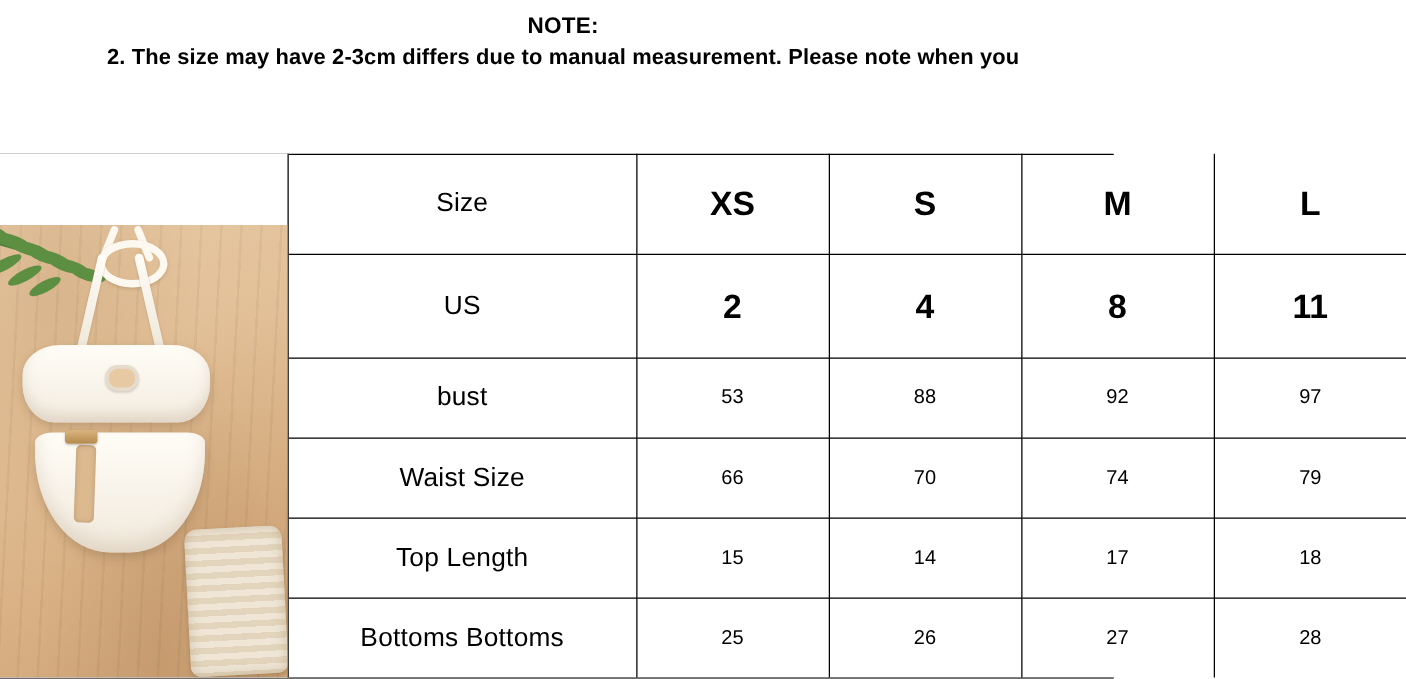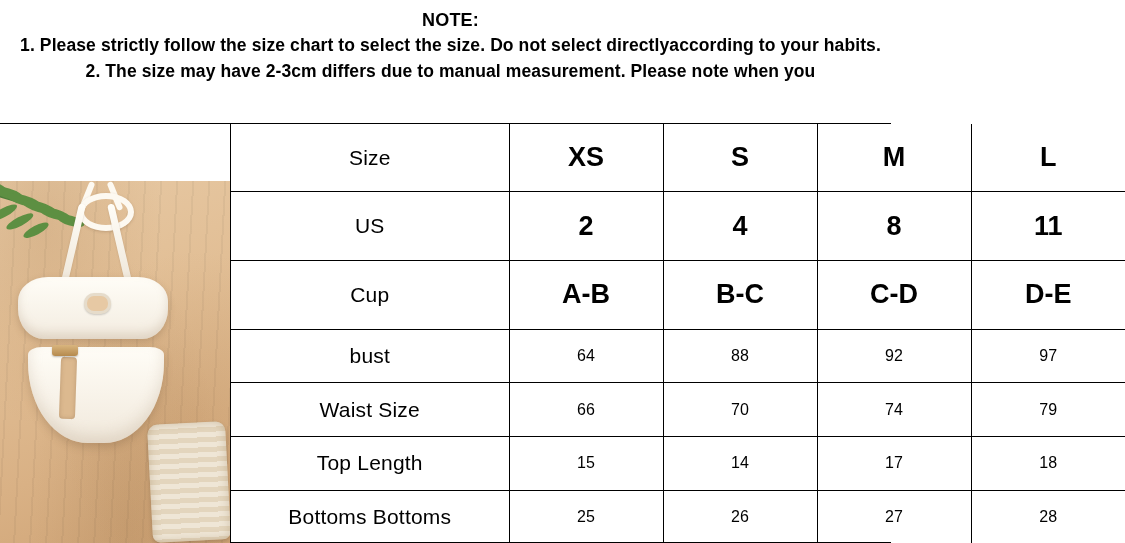--- a/index.html
+++ b/index.html
@@ -47,20 +47,21 @@
   .chart-wrap {
     position: absolute;
     left: 0;
     top: 123px;
     width: 891px;
     height: 420px;
     display: flex;
     border-top: 1px solid #000;
     border-bottom: 1px solid #000;
     box-sizing: border-box;
+    align-items: flex-end;
   }
 
   
   .img-cell {
     width: 231px;
     height: 419px;
     position: relative;
     overflow: hidden;
     border-right: 1px solid #000;
     box-sizing: border-box;
@@ -234,21 +235,20 @@
     font-weight: 400;
   }
 </style>
 </head>
 <body>
 
 <div class="page">
 
   <div class="note">
     <div class="note-title">NOTE:</div>
-    <div class="note-line">1. Please strictly follow the size chart to select the size. Do not select directlyaccording to your habits.</div>
     <div class="note-line">2. The size may have 2-3cm differs due to manual measurement. Please note when you</div>
   </div>
 
   <div class="chart-wrap">
 
     <div class="img-cell">
       <div class="photo">
         <svg class="leaf" viewBox="0 0 110 90">
           <g stroke="#4e7d3a" stroke-width="2.5" fill="none">
             <path d="M2 4 C 30 18, 60 34, 96 56"></path>
@@ -300,29 +300,22 @@
           <td class="val-big">L</td>
         </tr>
         <tr>
           <td class="lbl">US</td>
           <td class="val-big">2</td>
           <td class="val-big">4</td>
           <td class="val-big">8</td>
           <td class="val-big">11</td>
         </tr>
         <tr>
-          <td class="lbl">Cup</td>
-          <td class="val-big">A-B</td>
-          <td class="val-big">B-C</td>
-          <td class="val-big">C-D</td>
-          <td class="val-big">D-E</td>
-        </tr>
-        <tr>
           <td class="lbl">bust</td>
-          <td class="val-small">64</td>
+          <td class="val-small">53</td>
           <td class="val-small">88</td>
           <td class="val-small">92</td>
           <td class="val-small">97</td>
         </tr>
         <tr>
           <td class="lbl">Waist Size</td>
           <td class="val-small">66</td>
           <td class="val-small">70</td>
           <td class="val-small">74</td>
           <td class="val-small">79</td>

